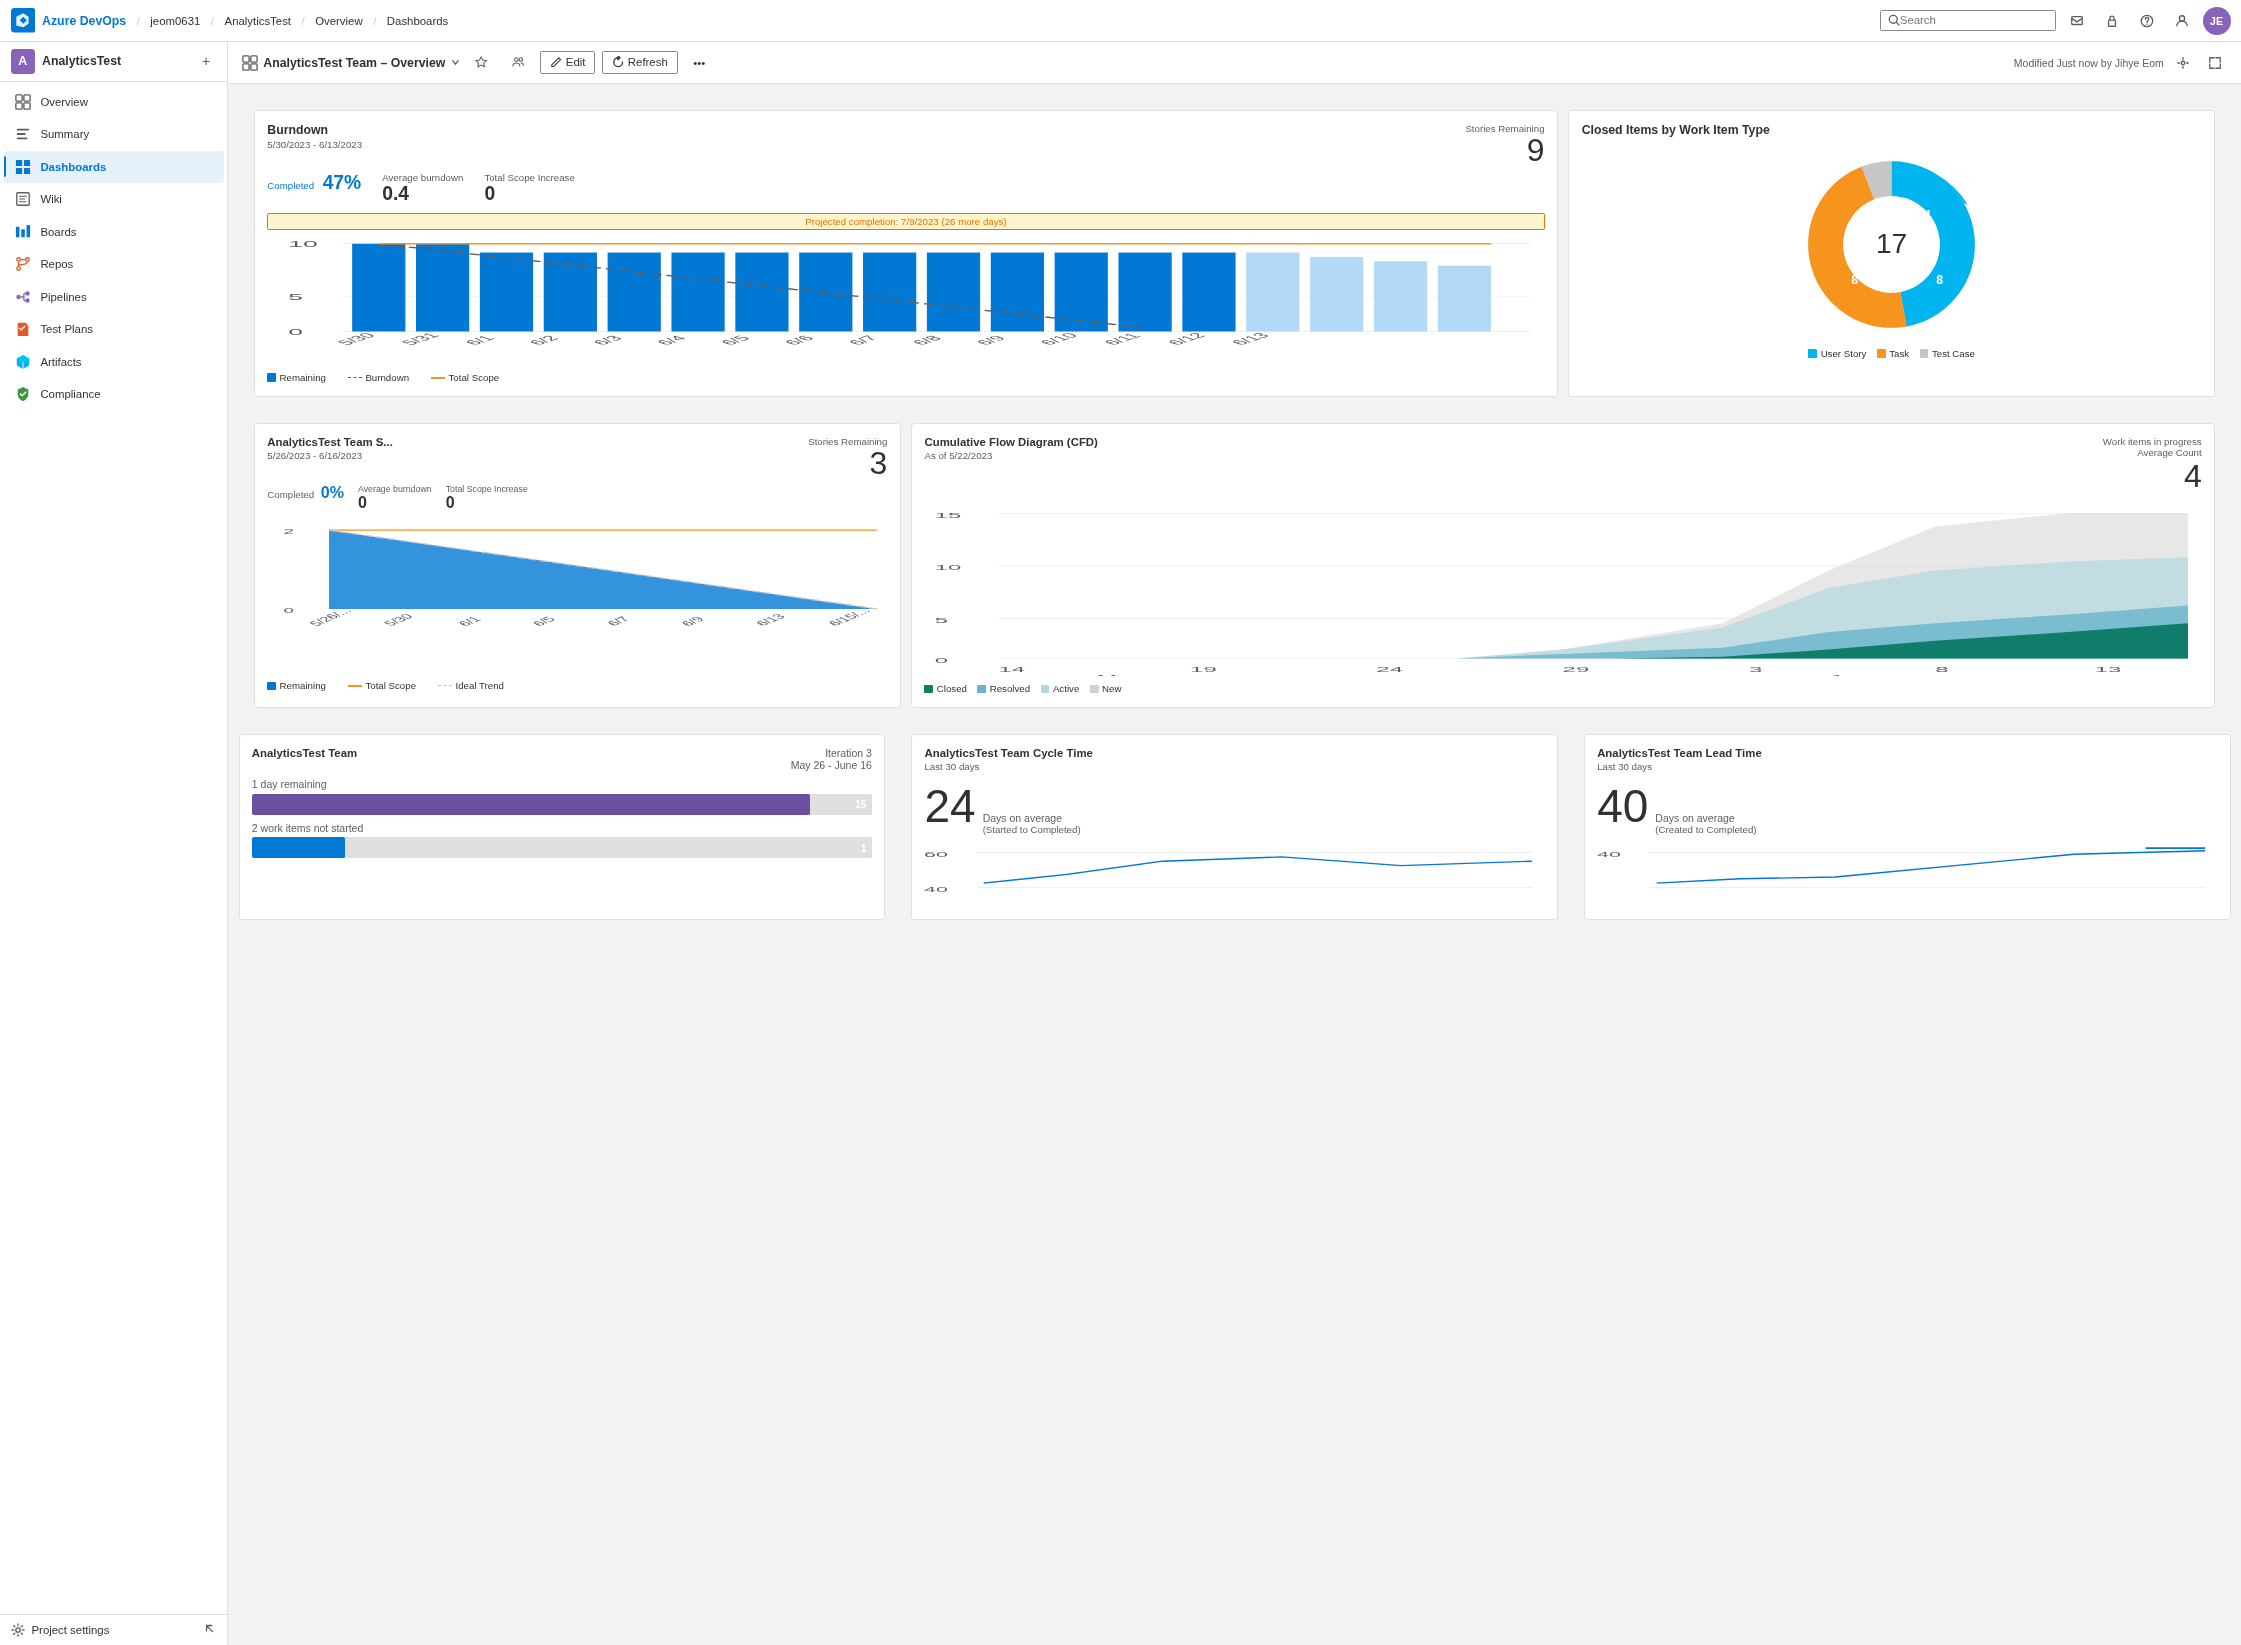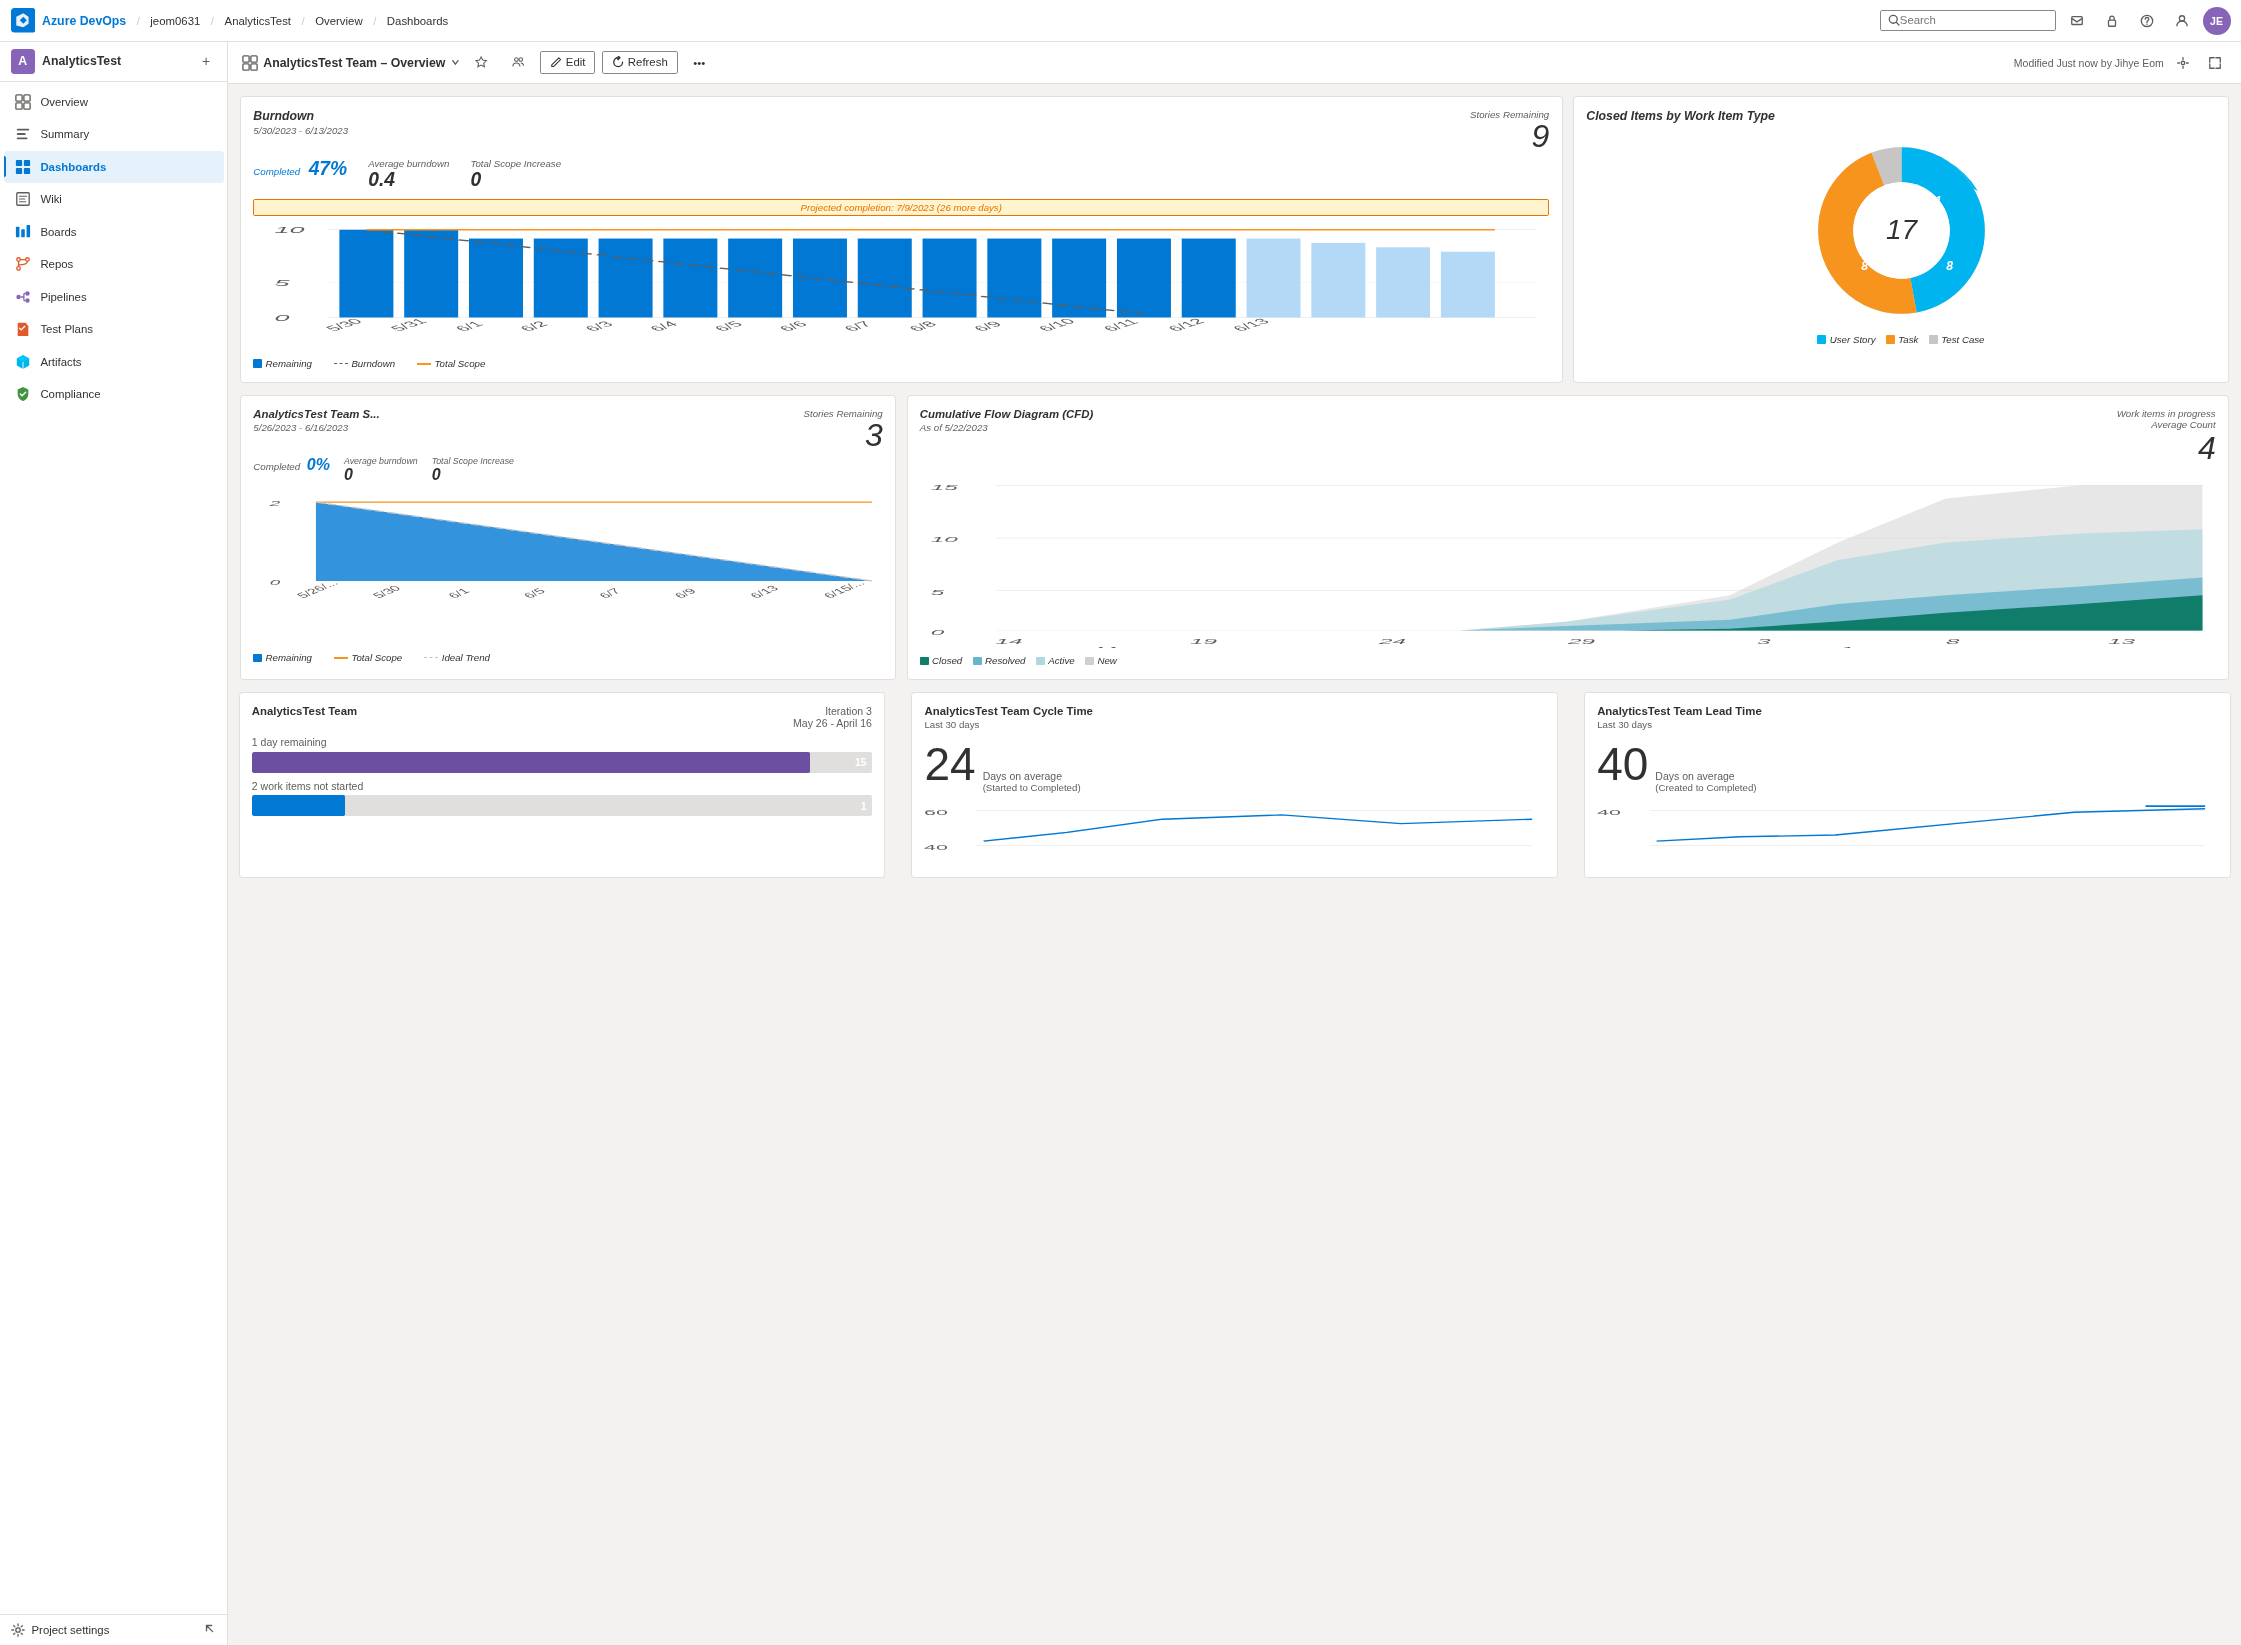--- a/index.html
+++ b/index.html
@@ -68,21 +68,21 @@
     .dash-header-btn {
       display: flex; align-items: center; gap: 3.5px; padding: 4.4px 8.8px; cursor: pointer;
       border-radius: 1.8px; font-size: 11.4px; border: none; background: none; color: #323130;
     }
     .dash-header-btn.primary { border: 0.9px solid #8a8886; }
     .dash-modified { margin-left: auto; font-size: 10.5px; color: #605e5c; }
     .dash-settings-icon, .dash-expand-icon { width: 24.6px; height: 24.6px; display: flex; align-items: center; justify-content: center; cursor: pointer; border-radius: 1.8px; }
 
     
     .dashboard-grid {
-      display: grid; grid-template-columns: 1fr 1fr 1fr; gap: 10.5px; padding: 12px; font-style: italic;
+      display: grid; grid-template-columns: 1fr 1fr 1fr; gap: 10.5px; padding: 26px;
     }
     .widget {
       background: #fff; border: 0.9px solid #e1dfdd; border-radius: 3.5px; padding: 12.3px;
       overflow: hidden;
     }
     .widget-wide { grid-column: span 2; }
     .widget-title { font-size: 11.4px; font-weight: 600; margin-bottom: 1.8px; }
     .widget-subtitle { font-size: 9.7px; color: #605e5c; margin-bottom: 7px; }
 
     
@@ -650,21 +650,21 @@
       </div>
     </div>
 
     <div class="bottom-row">
 
       <div class="widget">
         <div class="sprint-header">
           <div class="widget-title">AnalyticsTest Team</div>
           <div class="sprint-iteration">
             <div>Iteration 3</div>
-            <div>May 26 - April 16</div>
+            <div>May 26 - June 16</div>
           </div>
         </div>
         <div class="sprint-remaining" style="font-size:10.5px; color:#605e5c; margin-top:7px;">1 day remaining</div>
         <div class="progress-bar-wrap" style="background:#e1dfdd;">
           <div class="progress-bar-fill" style="width:90%; background:#6b4fa0;"></div>
           <span class="progress-label">15</span>
         </div>
         <div class="sprint-remaining" style="font-size:10.5px; color:#605e5c; margin-top:7px;">2 work items not started</div>
         <div class="progress-bar-wrap" style="height:21px;">
           <div class="progress-bar-fill" style="width:15%; background:#0078d4; height:100%;"></div>

